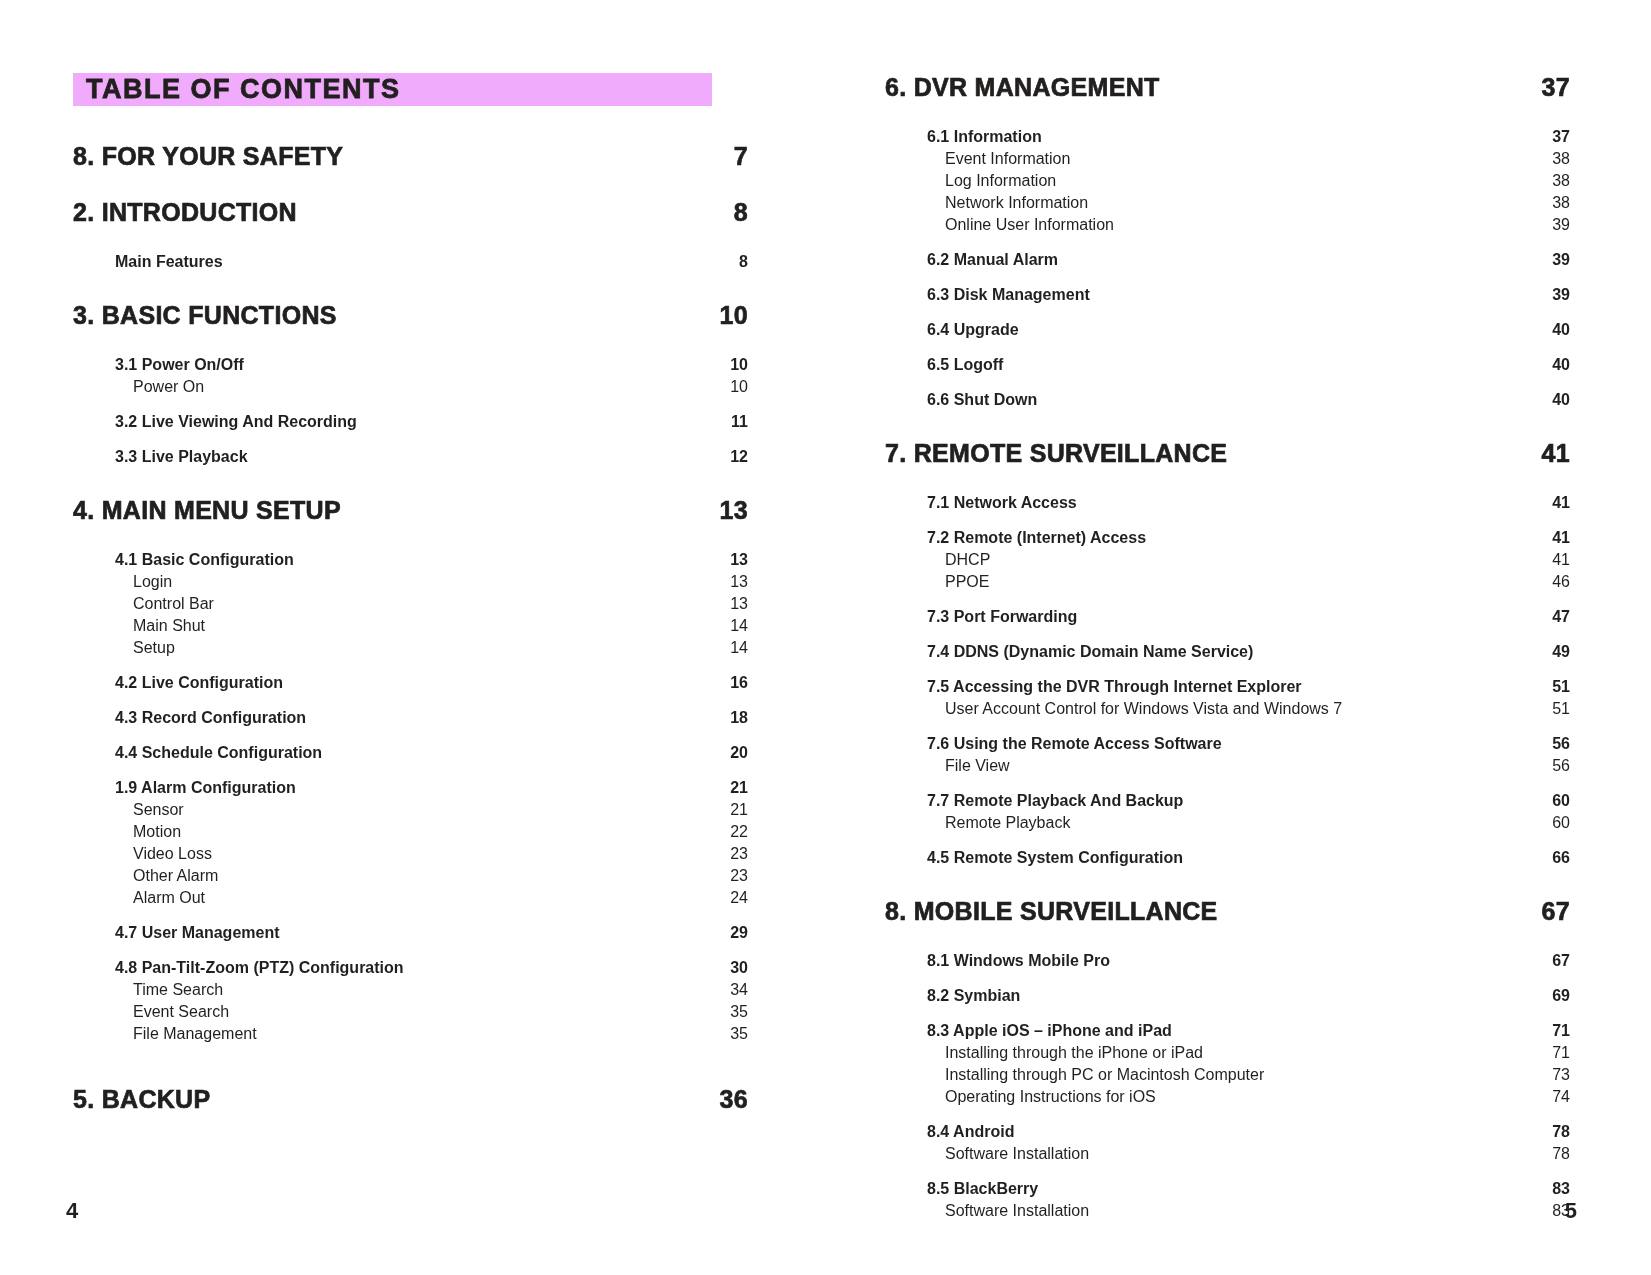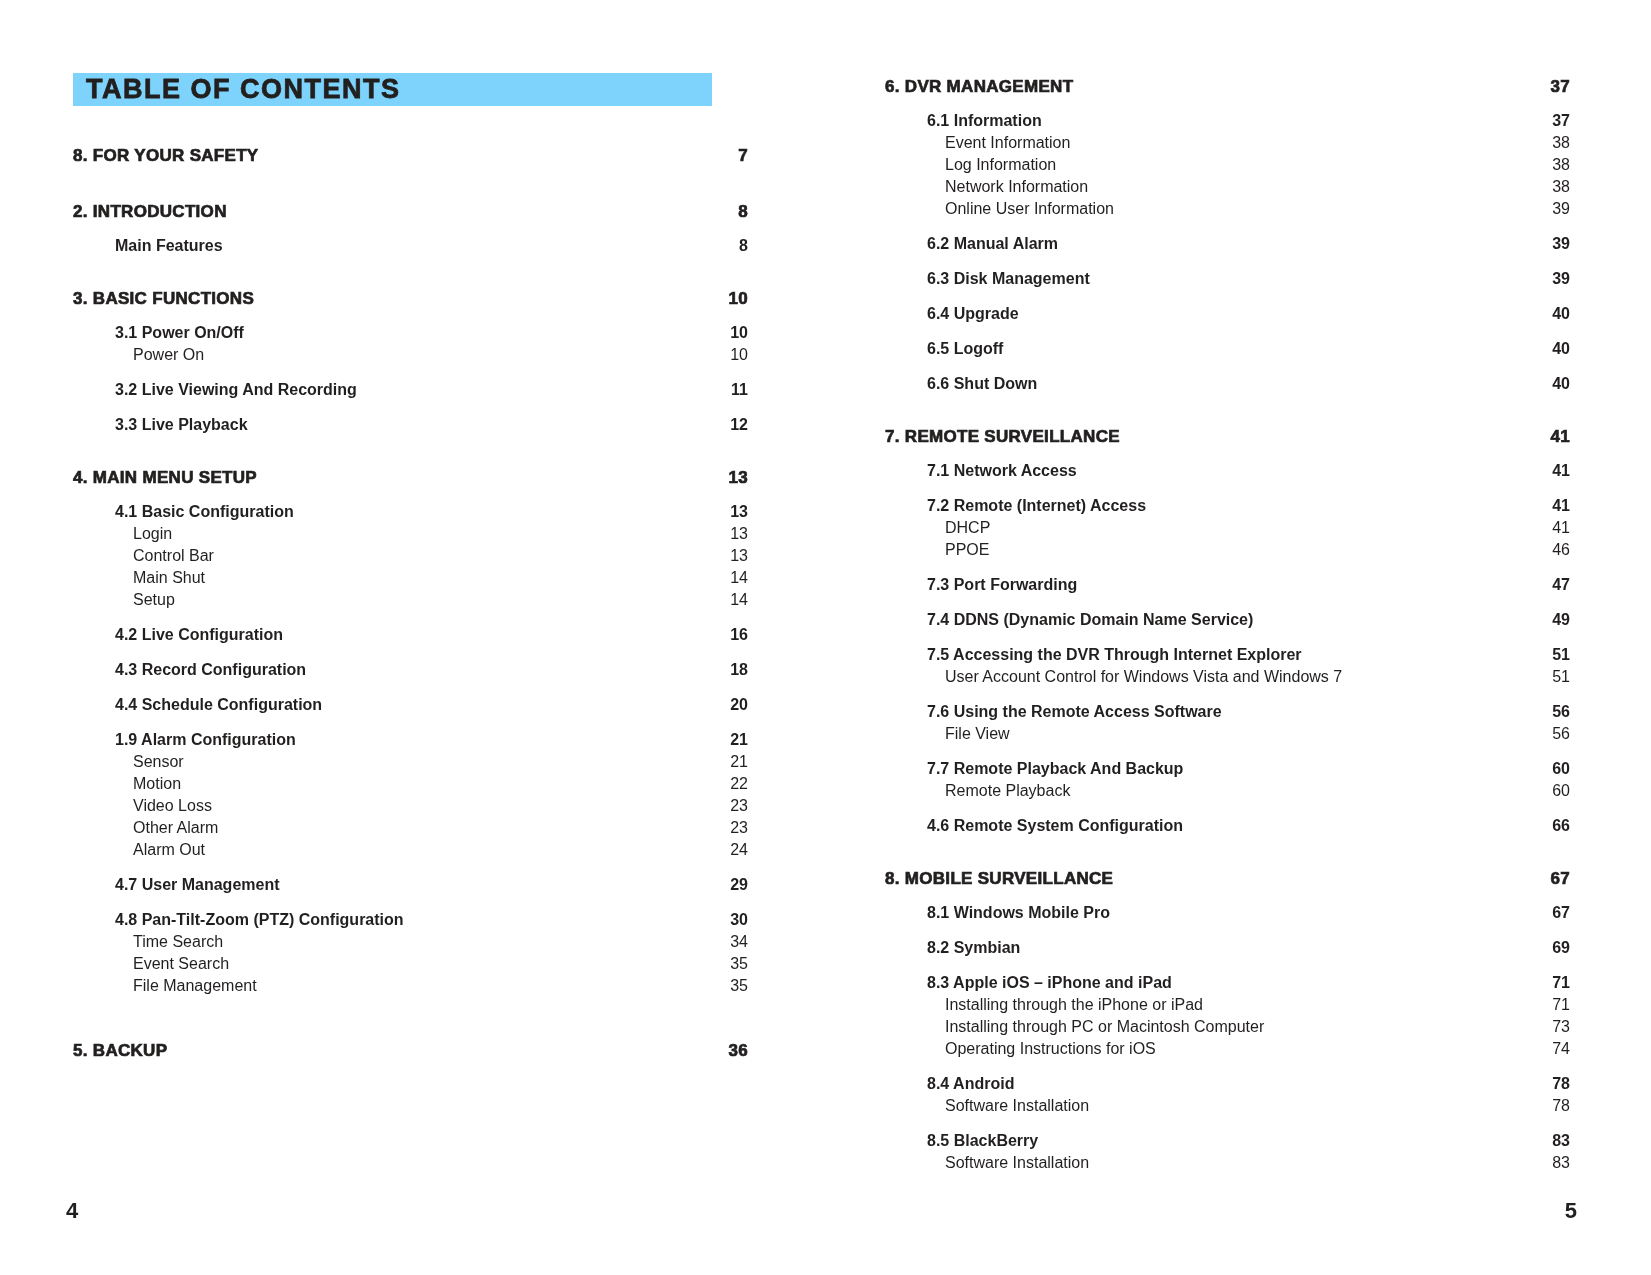--- a/index.html
+++ b/index.html
@@ -40,29 +40,29 @@
   }
 
   .section { margin-top: 28px; }
   .sections > .section:first-child { margin-top: 0; }
   .col-left .sections > .section:last-child { margin-top: 40px; }
 
   .heading {
     display: flex;
     justify-content: space-between;
     align-items: baseline;
-    font-size: 17px;
+    font-size: 25px;
     font-weight: bold;
     line-height: 28px;
     letter-spacing: 0.3px;
     -webkit-text-stroke: 0.7px currentColor;
     white-space: nowrap;
   }
 
-  .entries { margin-top: 9px; }
+  .entries { margin-top: 25px; }
   .row {
     display: flex;
     justify-content: space-between;
     align-items: baseline;
     font-size: 16px;
     line-height: 22px;
     white-space: nowrap;
   }
   .row.lvl2 { font-weight: bold; margin-top: 13px; }
   .entries .row:first-child { margin-top: 0; }
@@ -75,21 +75,21 @@
     font-size: 22px;
     font-weight: bold;
   }
   .folio-left  { left: 66px; }
   .folio-right { right: 74px; }
 </style>
 </head>
 <body style="color: rgb(34, 31, 31);">
 
 <div class="col col-left">
-  <div class="toc-banner" style="background: #7dd3fc;">
+  <div class="toc-banner" style="background: #f0abfc;">
     <span class="banner-text">TABLE OF CONTENTS</span>
   </div>
   <div class="sections" id="left-sections">
       <div class="section">
         <div class="heading">
           <span class="h-title">8. FOR YOUR SAFETY</span>
           <span class="h-page">7</span>
         </div>
       </div>
       <div class="section">
@@ -319,21 +319,21 @@
           </div>
           <div class="row lvl2">
             <span class="label">7.7 Remote Playback And Backup</span>
             <span class="pagenum">60</span>
           </div>
           <div class="row lvl3">
             <span class="label">Remote Playback</span>
             <span class="pagenum">60</span>
           </div>
           <div class="row lvl2">
-            <span class="label">4.6 Remote System Configuration</span>
+            <span class="label">4.5 Remote System Configuration</span>
             <span class="pagenum">66</span>
           </div>
         </div>
       </div>
       <div class="section">
         <div class="heading">
           <span class="h-title">8. MOBILE SURVEILLANCE</span>
           <span class="h-page">67</span>
         </div>
         <div class="entries">

